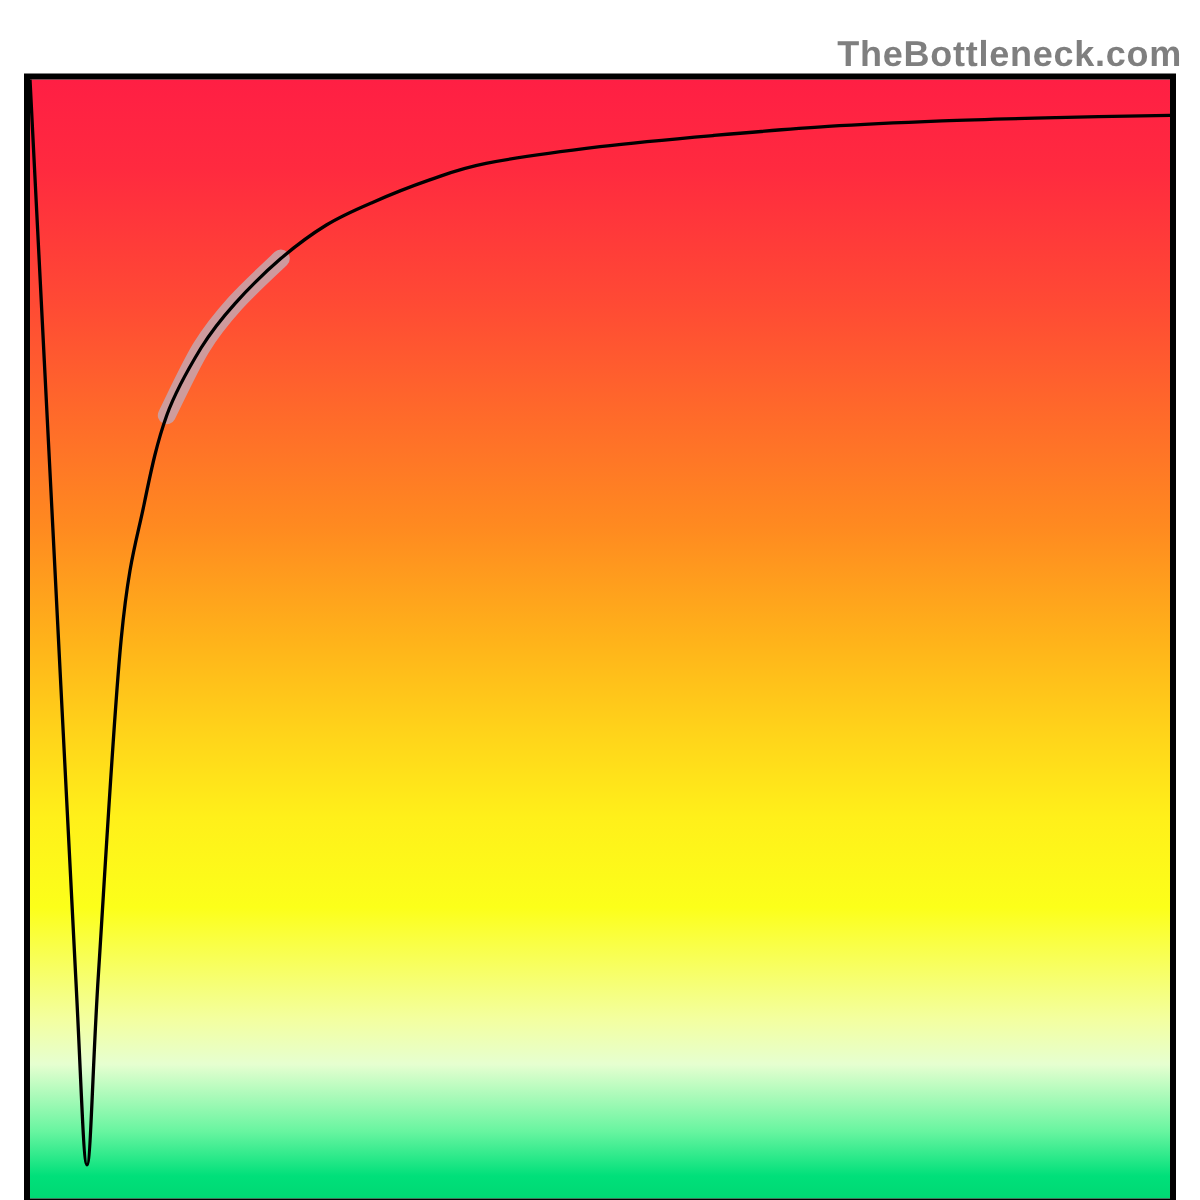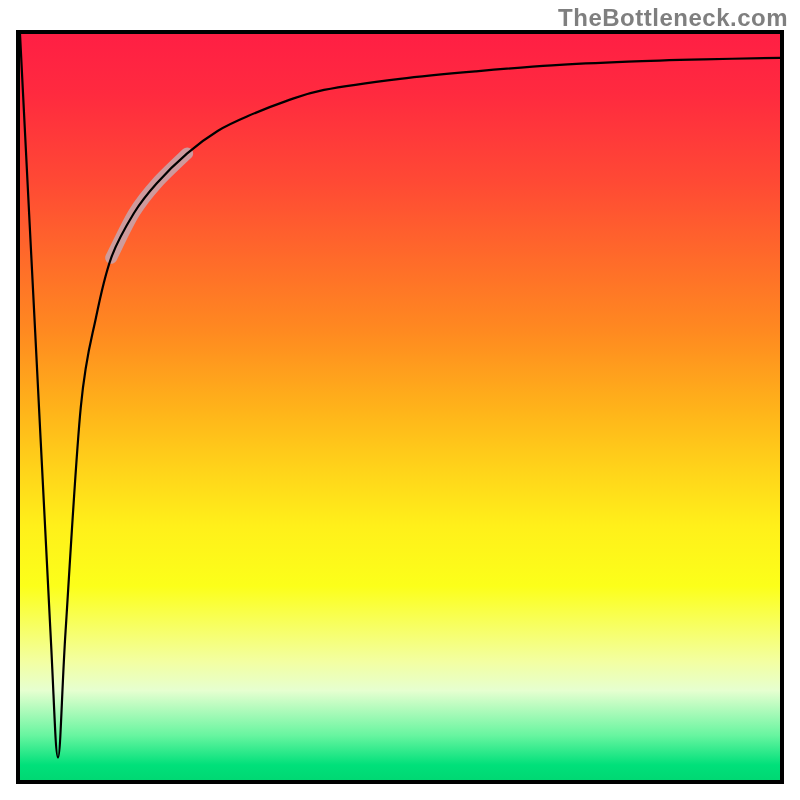--- a/index.html
+++ b/index.html
@@ -1,18 +1,18 @@
 <!DOCTYPE html>
 <html><head>
 <meta charset="utf-8">
 <style>
   * { margin: 0; padding: 0; box-sizing: border-box; }
   html, body { width: 800px; height: 800px; overflow: hidden; background: #fff; font-family: Arial, Helvetica, sans-serif; }
 
-  .wrap { position: relative; width: 800px; height: 588px; }
+  .wrap { position: relative; width: 800px; height: 588px; margin-top: 19px; }
 
   .watermark {
     position: absolute; top: 4px; right: 12px;
     font-size: 24px; font-weight: 600; color: #7f7f7f;
     letter-spacing: 0.5px; user-select: none;
   }
 
   .plot {
     position: absolute;
     left: 16px; top: 30px;

